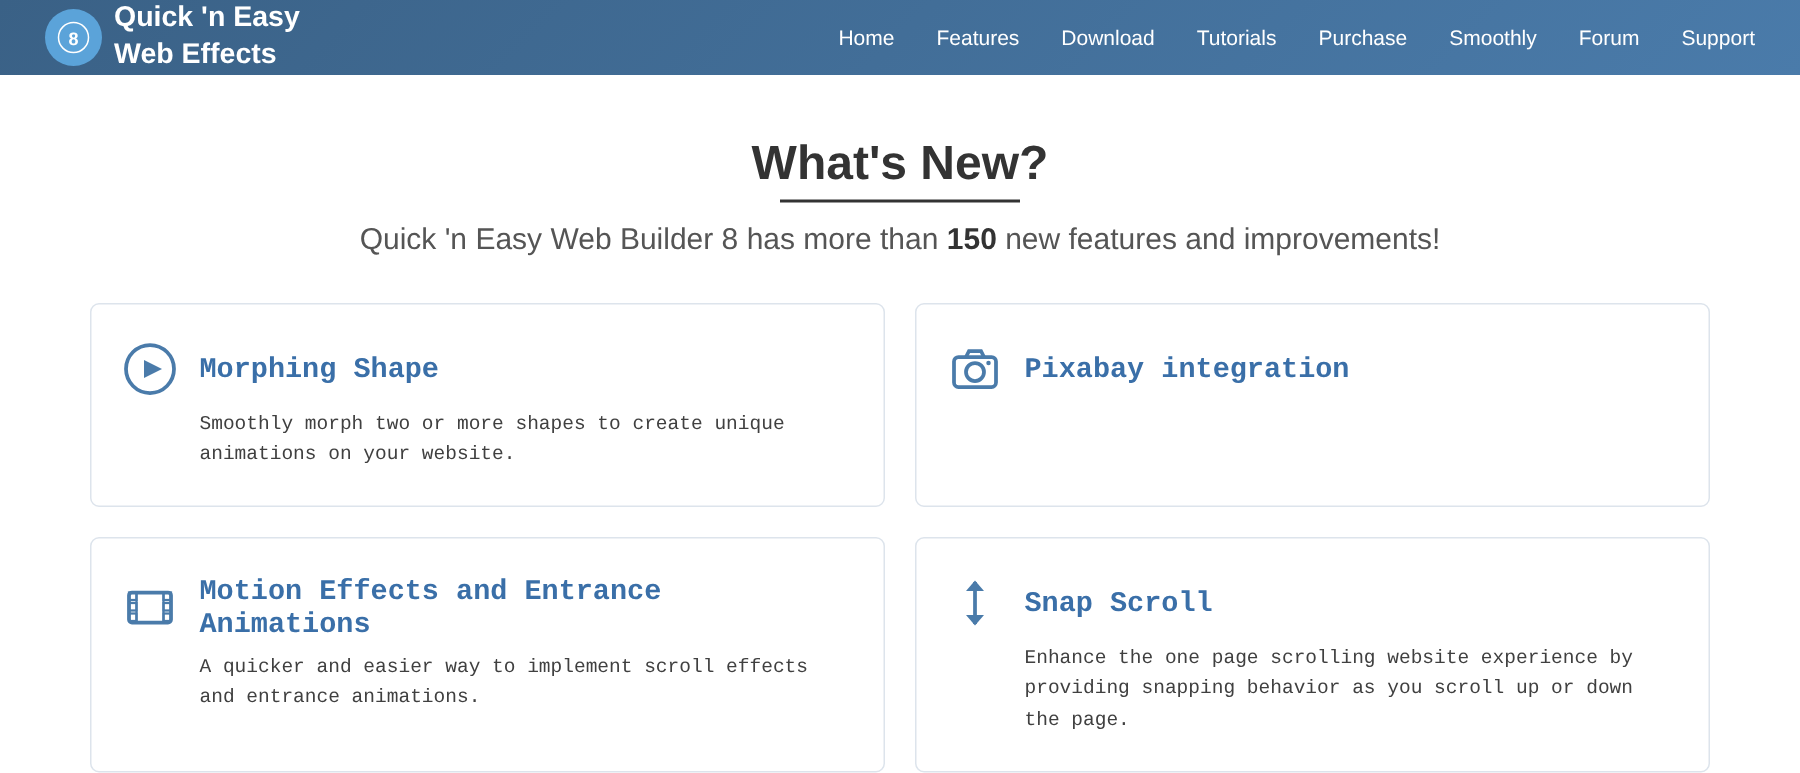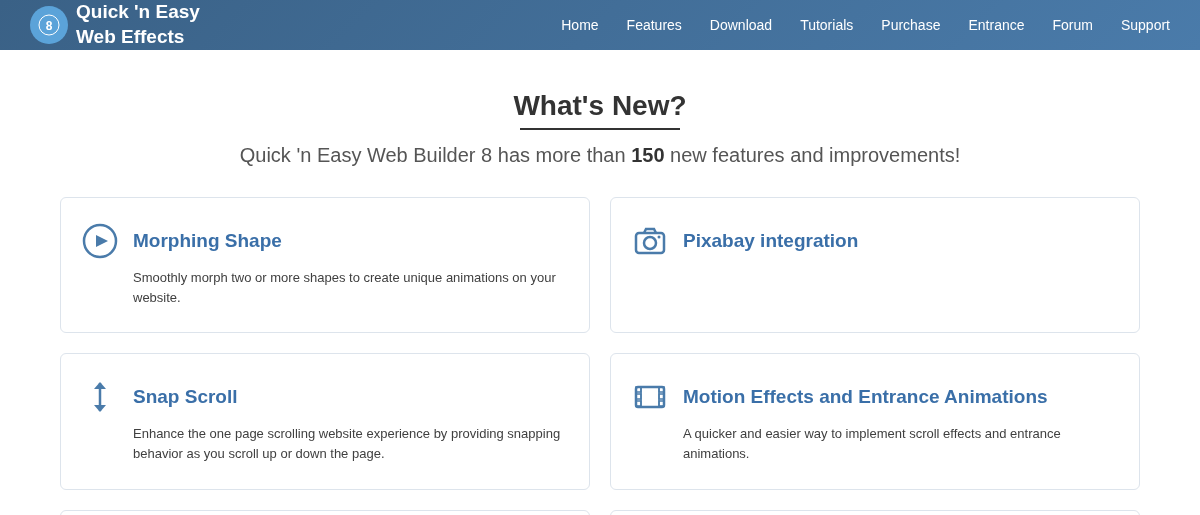--- a/index.html
+++ b/index.html
@@ -53,21 +53,21 @@
     .main-content {
       padding: 40px 60px 20px;
       background: #fff;
     }
 
     .page-title-section {
       text-align: center;
       margin-bottom: 30px;
     }
     .page-title {
-      font-size: 28px;
+      font-size: 32px;
       font-weight: bold;
       color: #333;
       margin-bottom: 6px;
     }
     .page-title-underline {
       width: 160px;
       height: 2px;
       background: #333;
       margin: 0 auto 14px;
     }
@@ -88,20 +88,21 @@
     }
 
     .feature-card {
       border: 1px solid #dde4ec;
       border-radius: 6px;
       padding: 24px 24px 24px 20px;
       background: #fff;
       display: flex;
       flex-direction: column;
       gap: 8px;
+      font-family: Liberation Mono, monospace;
     }
 
     .card-header {
       display: flex;
       align-items: center;
       gap: 14px;
     }
 
     .card-icon {
       width: 38px;
@@ -147,21 +148,21 @@
       <div>Quick 'n Easy</div>
       <div>Web Effects</div>
     </div>
   </div>
   <nav class="nav">
     <a href="#">Home</a>
     <a href="#">Features</a>
     <a href="#">Download</a>
     <a href="#">Tutorials</a>
     <a href="#">Purchase</a>
-    <a href="#">Entrance</a>
+    <a href="#">Smoothly</a>
     <a href="#">Forum</a>
     <a href="#">Support</a>
   </nav>
 </header>
 
 <div class="main-content">
   <div class="page-title-section">
     <h1 class="page-title">What's New?</h1>
     <div class="page-title-underline"></div>
     <p class="page-subtitle">
@@ -189,34 +190,20 @@
         <div class="card-icon">
           <svg class="icon-svg" viewBox="0 0 36 36" fill="none">
             <rect x="4" y="10" width="28" height="20" rx="3" stroke="#4a7baa" stroke-width="2.5" fill="none"></rect>
             <circle cx="18" cy="20" r="6" stroke="#4a7baa" stroke-width="2.5" fill="none"></circle>
             <path d="M12 10 L14 6 L22 6 L24 10" stroke="#4a7baa" stroke-width="2.5" fill="none"></path>
             <circle cx="27" cy="14" r="1.5" fill="#4a7baa"></circle>
           </svg>
         </div>
         <span class="card-title">Pixabay integration</span>
       </div>
-    </div>
-
-    <div class="feature-card">
-      <div class="card-header">
-        <div class="card-icon">
-          <svg class="icon-svg" viewBox="0 0 36 36" fill="none">
-            <line x1="18" y1="4" x2="18" y2="32" stroke="#4a7baa" stroke-width="2.5"></line>
-            <polygon points="12,10 18,3 24,10" fill="#4a7baa"></polygon>
-            <polygon points="12,26 18,33 24,26" fill="#4a7baa"></polygon>
-          </svg>
-        </div>
-        <span class="card-title">Snap Scroll</span>
-      </div>
-      <p class="card-description">Enhance the one page scrolling website experience by providing snapping behavior as you scroll up or down the page.</p>
     </div>
 
     <div class="feature-card">
       <div class="card-header">
         <div class="card-icon">
           <svg class="icon-svg" viewBox="0 0 36 36" fill="none">
             <rect x="4" y="8" width="28" height="20" rx="2" stroke="#4a7baa" stroke-width="2.5" fill="none"></rect>
             <rect x="4" y="8" width="5" height="5" stroke="#4a7baa" stroke-width="1.5" fill="none"></rect>
             <rect x="4" y="15" width="5" height="5" stroke="#4a7baa" stroke-width="1.5" fill="none"></rect>
             <rect x="4" y="22" width="5" height="5" stroke="#4a7baa" stroke-width="1.5" fill="none"></rect>
@@ -226,20 +213,34 @@
             <line x1="9" y1="8" x2="9" y2="28" stroke="#4a7baa" stroke-width="1.5"></line>
             <line x1="27" y1="8" x2="27" y2="28" stroke="#4a7baa" stroke-width="1.5"></line>
           </svg>
         </div>
         <span class="card-title">Motion Effects and Entrance Animations</span>
       </div>
       <p class="card-description">A quicker and easier way to implement scroll effects and entrance animations.</p>
     </div>
 
     <div class="feature-card">
+      <div class="card-header">
+        <div class="card-icon">
+          <svg class="icon-svg" viewBox="0 0 36 36" fill="none">
+            <line x1="18" y1="4" x2="18" y2="32" stroke="#4a7baa" stroke-width="2.5"></line>
+            <polygon points="12,10 18,3 24,10" fill="#4a7baa"></polygon>
+            <polygon points="12,26 18,33 24,26" fill="#4a7baa"></polygon>
+          </svg>
+        </div>
+        <span class="card-title">Snap Scroll</span>
+      </div>
+      <p class="card-description">Enhance the one page scrolling website experience by providing snapping behavior as you scroll up or down the page.</p>
+    </div>
+
+    <div class="feature-card">
       
       
     </div>
 
     <div class="feature-card">
       
       
     </div>
 
   </div>

